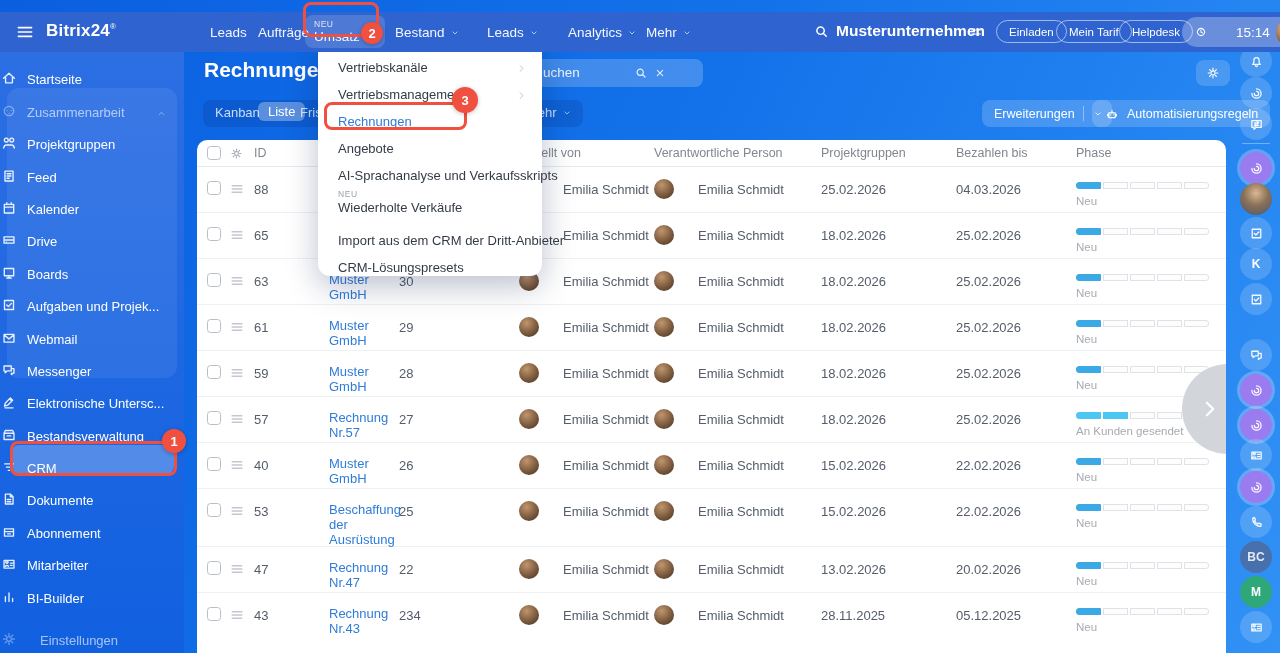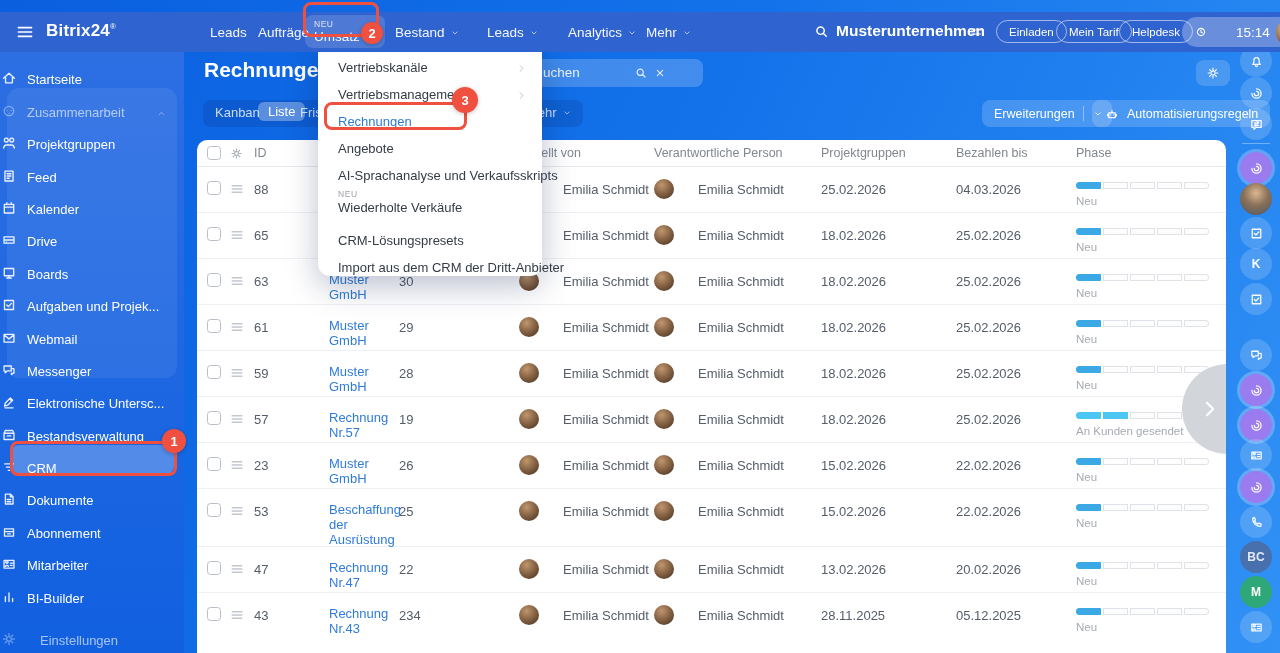--- a/index.html
+++ b/index.html
@@ -524,21 +524,21 @@
             <div class="plabel">Neu</div>
           </span>
         </div>
         <div class="t-row tgrid" style="height: 46px;">
           <span class="cb"></span>
           <span class="handle"><svg viewBox="0 0 20 20" width="100%" height="100%" fill="none" stroke="currentColor" stroke-width="1.8" stroke-linecap="round" stroke-linejoin="round">
               <path d="M4 6h12M4 10h12M4 14h12"></path>
             </svg></span>
           <span class="cell">57</span>
           <span class="name-link">Rechnung Nr.57</span>
-          <span class="cell">19</span>
+          <span class="cell">27</span>
           <span class="person">
             <span class="mini-av"></span>
             <span class="pn">Emilia Schmidt</span>
           </span>
           <span class="person">
             <span class="mini-av"></span>
             <span class="pn">Emilia Schmidt</span>
           </span>
           <span class="cell">18.02.2026</span>
           <span class="cell">25.02.2026</span>
@@ -551,21 +551,21 @@
               <span class="pseg"></span>
             </span>
             <div class="plabel">An Kunden gesendet</div>
           </span>
         </div>
         <div class="t-row tgrid" style="height: 46px;">
           <span class="cb"></span>
           <span class="handle"><svg viewBox="0 0 20 20" width="100%" height="100%" fill="none" stroke="currentColor" stroke-width="1.8" stroke-linecap="round" stroke-linejoin="round">
               <path d="M4 6h12M4 10h12M4 14h12"></path>
             </svg></span>
-          <span class="cell">23</span>
+          <span class="cell">40</span>
           <span class="name-link">Muster GmbH</span>
           <span class="cell">26</span>
           <span class="person">
             <span class="mini-av"></span>
             <span class="pn">Emilia Schmidt</span>
           </span>
           <span class="person">
             <span class="mini-av"></span>
             <span class="pn">Emilia Schmidt</span>
           </span>
@@ -700,24 +700,24 @@
         <span>Angebote</span>
       </div>
       <div class="dd-item">
         <span>AI-Sprachanalyse und Verkaufsskripts</span>
       </div>
       <div class="dd-item tall">
         <span class="dd-tag">NEU</span>
         <span>Wiederholte Verkäufe</span>
       </div>
       <div class="dd-item">
+        <span>Import aus dem CRM der Dritt-Anbieter</span>
+      </div>
+      <div class="dd-item">
         <span>CRM-Lösungspresets</span>
-      </div>
-      <div class="dd-item">
-        <span>Import aus dem CRM der Dritt-Anbieter</span>
       </div>
     </div>
 
   <div id="rail">
       <div class="rail-ic" style="top: 21px;">
         <span class="ic"><svg viewBox="0 0 20 20" width="100%" height="100%" fill="none" stroke="currentColor" stroke-width="1.5" stroke-linecap="round" stroke-linejoin="round">
             <path d="M6.3 12.5c.5-.8.7-2 .7-4a3 3 0 0 1 6 0c0 2 .2 3.2.7 4 .3.4.8.8.8 1H5.5c0-.2.5-.6.8-1zM8.7 15a1.4 1.4 0 0 0 2.6 0"></path>
           </svg></span>
       </div>
       <div class="rail-ic" style="top: 53px;">

